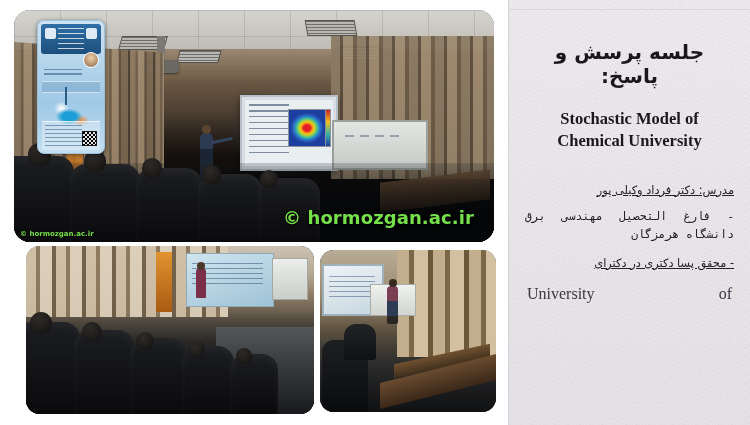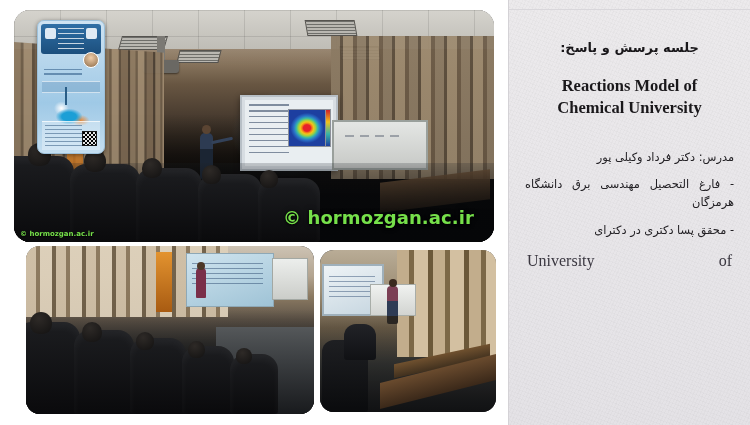--- a/index.html
+++ b/index.html
@@ -418,21 +418,21 @@
   #info-top-rule {
     position: absolute; left: 0; right: 0; top: 9px; height: 1px;
     background: #d9d7db;
   }
 
   #heading-fa {
     margin: 0;
     padding-top: 40px;
     text-align: center;
     font-family: "DejaVu Sans", sans-serif;
-    font-size: 13px;
+    font-size: 20px;
     font-weight: 700;
     color: #19171a;
     letter-spacing: -.2px;
     direction: rtl;
   }
 
   #title-en {
     margin: 20px 0 0 0;
     text-align: center;
     font-family: "Liberation Serif", serif;
@@ -454,24 +454,26 @@
     font-size: 11.4px;
     line-height: 1.55;
     color: #232125;
     margin-bottom: 10px;
     text-align: justify;
     text-align-last: justify;
   }
   #bio-list li.first {
     text-align: right;
     text-align-last: right;
+    text-decoration: underline;
   }
   #bio-list li.last-line-right {
     text-align: justify;
     text-align-last: right;
+    font-family: Liberation Mono, monospace;
   }
 
   #affiliation-en {
     margin-top: 12px;
     font-family: "Liberation Serif", serif;
     font-size: 16px;
     color: #3a3740;
     line-height: 1.25;
     direction: ltr;
     text-align: justify;
@@ -624,21 +626,21 @@
 
     <div id="watermark">© hormozgan.ac.ir</div>
   </div>
 
   <div id="info-pane">
     <div id="info-top-rule"></div>
 
     <h1 id="heading-fa">جلسه پرسش و پاسخ:</h1>
 
     <div id="title-en">
-      <div>Reactions Model of</div>
+      <div>Stochastic Model of</div>
       <div>Chemical University</div>
     </div>
 
     <ul id="bio-list">
       <li class="first">مدرس: دکتر فرداد وکیلی پور</li>
       <li class="last-line-right">- فارغ التحصیل مهندسی برق دانشگاه هرمزگان</li>
       <li class="first">- محقق پسا دکتری در دکترای</li>
     </ul>
 
     <div id="affiliation-en">

